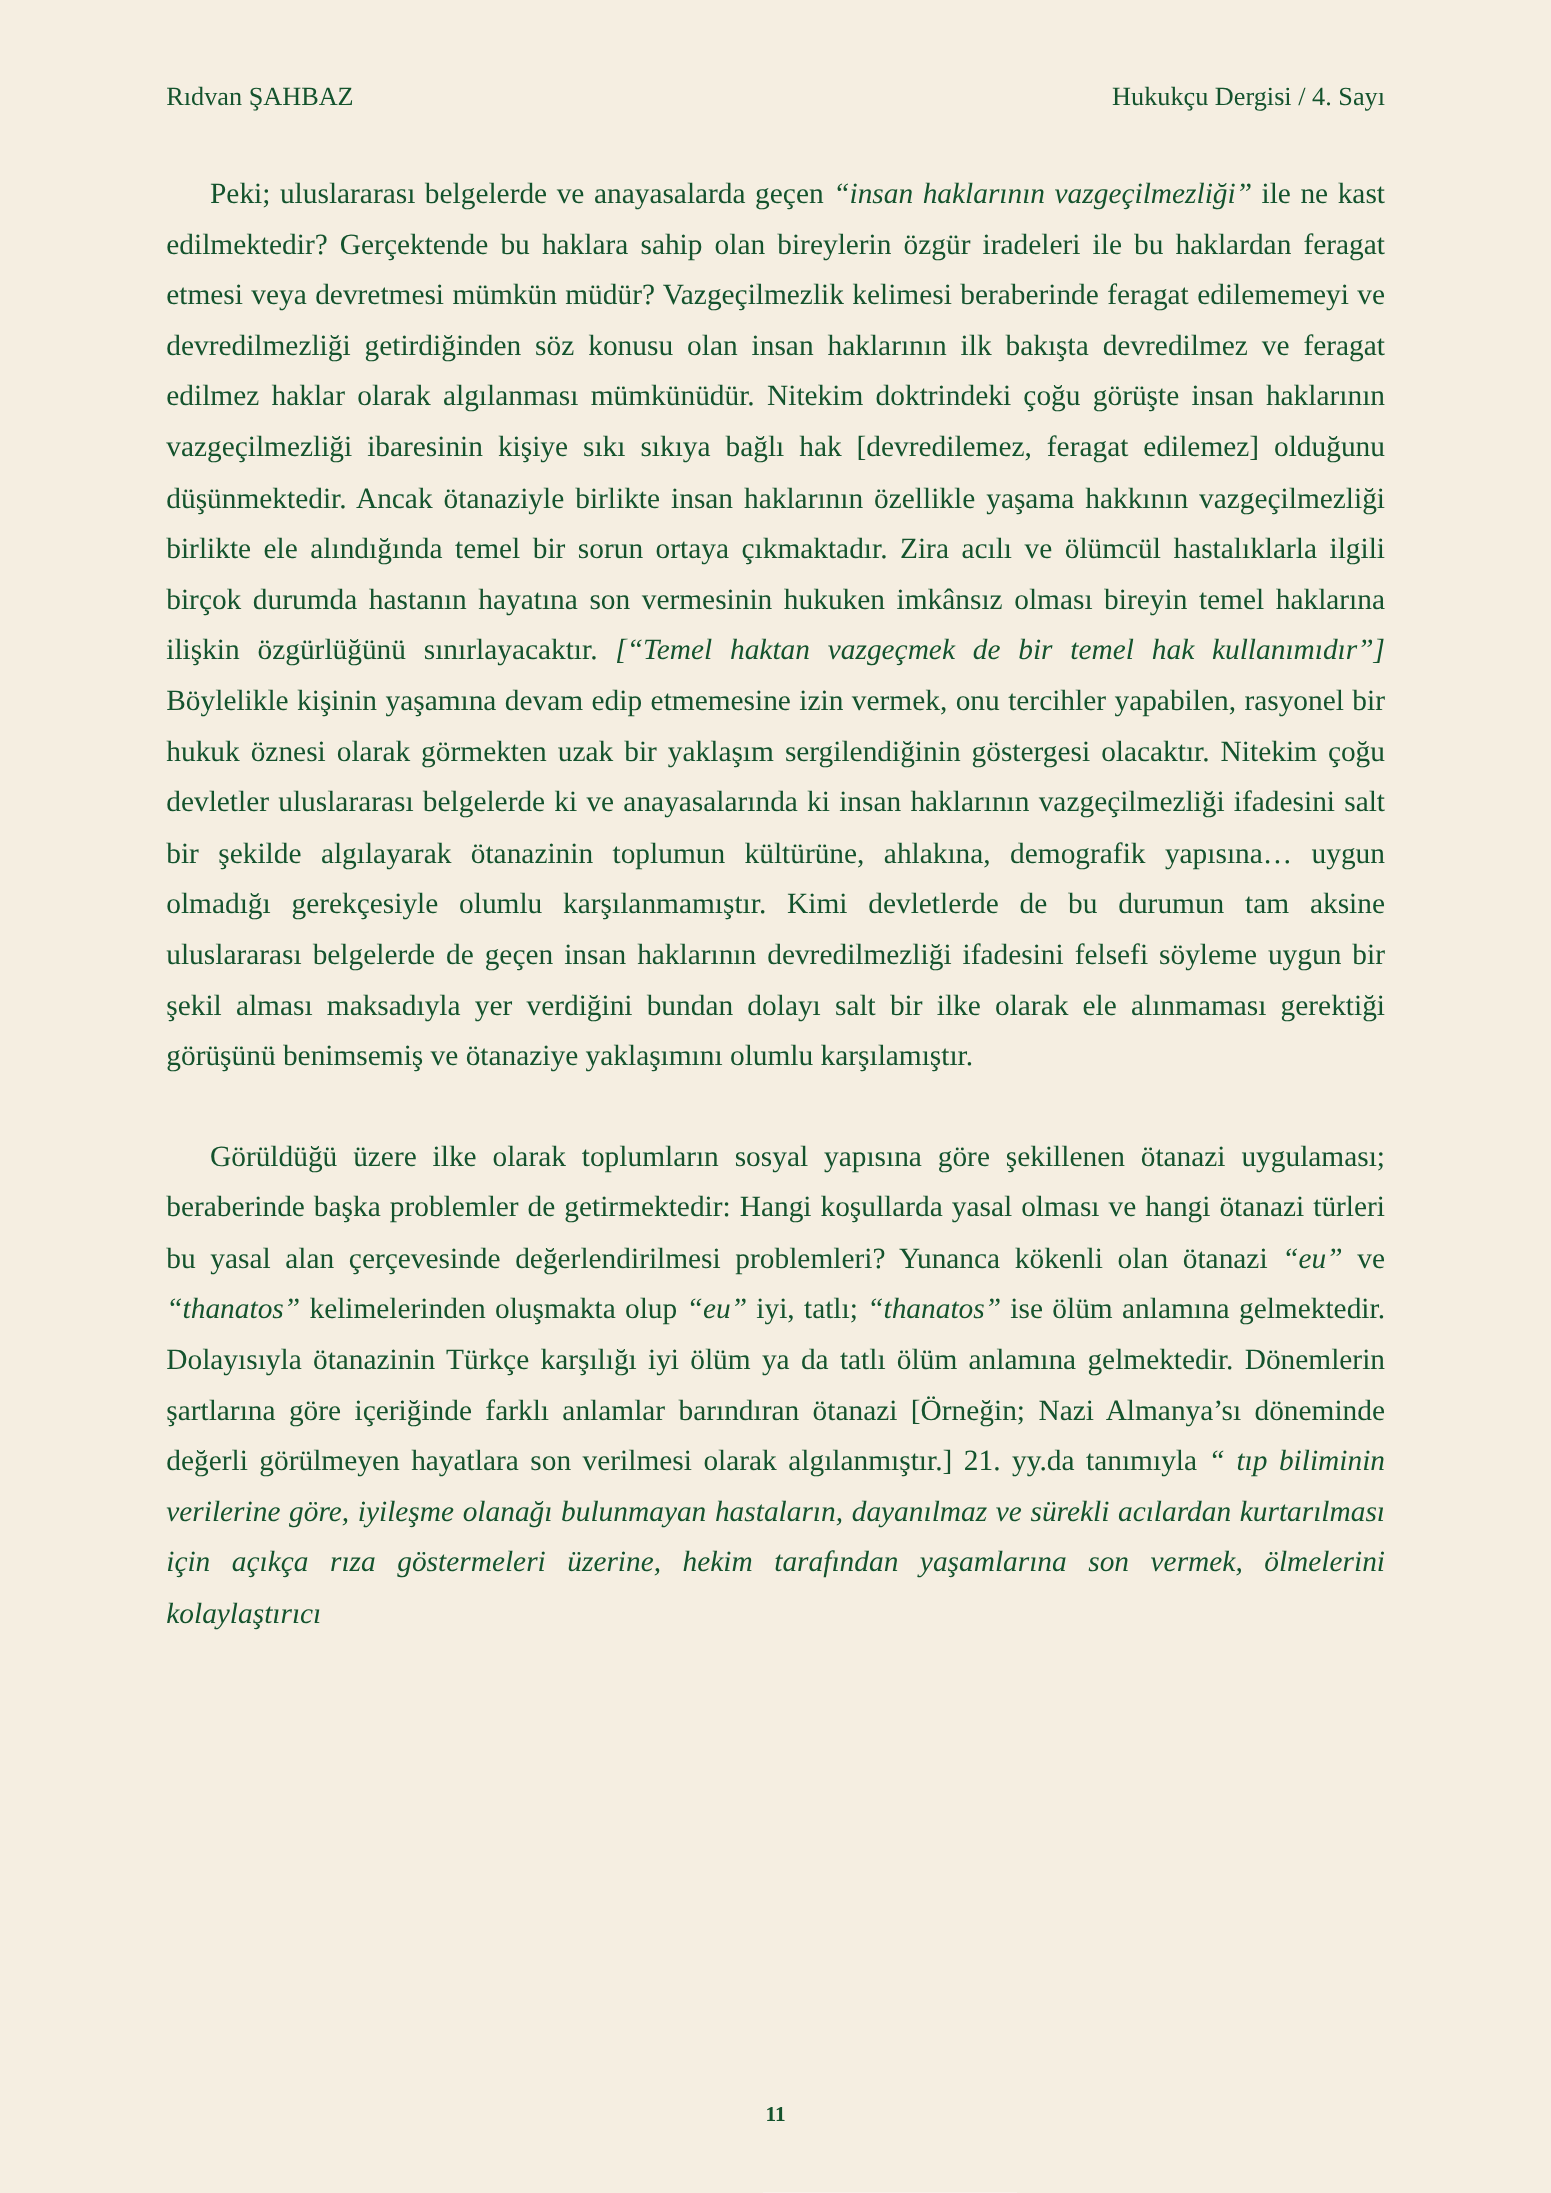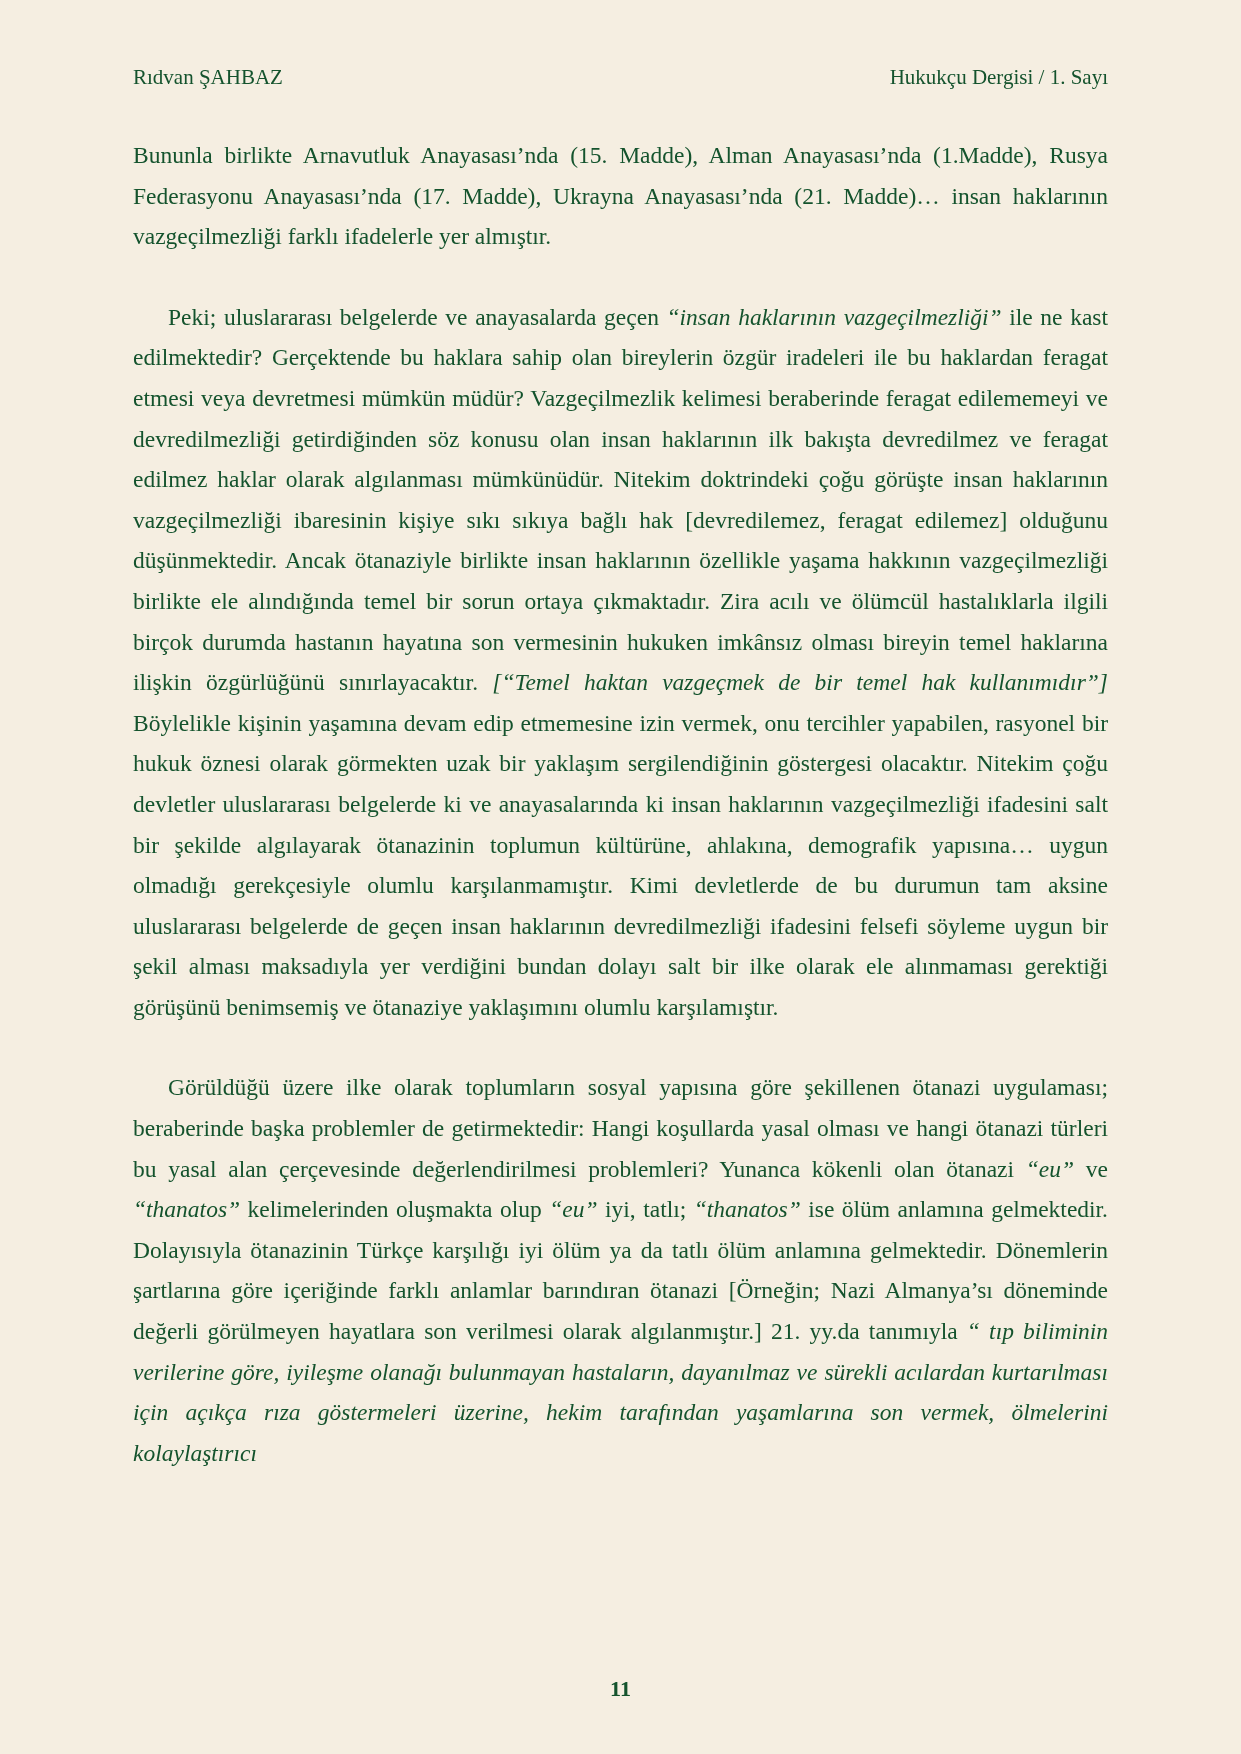--- a/index.html
+++ b/index.html
@@ -36,38 +36,37 @@
   .body-text p + p { margin-top: 40px; }
   .indent { text-indent: 35px; }
   .it { font-style: italic; font-family: Liberation Serif, serif; }
   .page-number {
     position: absolute;
     left: 0;
     right: 0;
     bottom: 52px;
     text-align: center;
     font-weight: bold;
-    font-size: 22px;
+    font-size: 17px;
     font-family: "Liberation Serif", "DejaVu Serif", serif;
   }
 </style>
 </head>
 <body>
 
 <div class="sheet">
   <div class="content">
 
     <div class="page-header">
       <span>Rıdvan ŞAHBAZ</span>
-      <span>Hukukçu Dergisi / 1. Sayı</span>
+      <span>Hukukçu Dergisi / 4. Sayı</span>
     </div>
 
     <div class="body-text">
 
-      <p><span>Bununla birlikte Arnavutluk Anayasası’nda (15. Madde), Alman Anayasası’nda (1.Madde), Rusya Federasyonu Anayasası’nda (17. Madde), Ukrayna Anayasası’nda (21. Madde)… insan haklarının vazgeçilmezliği farklı ifadelerle yer almıştır.</span></p>
 
       <p class="indent"><span>Peki; uluslararası belgelerde ve anayasalarda geçen </span><span class="it">“insan haklarının vazgeçilmezliği”</span><span> ile ne kast edilmektedir? Gerçektende bu haklara sahip olan bireylerin özgür iradeleri ile bu haklardan feragat etmesi veya devretmesi mümkün müdür? Vazgeçilmezlik kelimesi beraberinde feragat edilememeyi ve devredilmezliği getirdiğinden söz konusu olan insan haklarının ilk bakışta devredilmez ve feragat edilmez haklar olarak algılanması mümkünüdür. Nitekim doktrindeki çoğu görüşte insan haklarının vazgeçilmezliği ibaresinin kişiye sıkı sıkıya bağlı hak [devredilemez, feragat edilemez]  olduğunu düşünmektedir. Ancak ötanaziyle birlikte insan haklarının özellikle yaşama hakkının vazgeçilmezliği birlikte ele alındığında temel bir sorun ortaya çıkmaktadır. Zira acılı ve ölümcül hastalıklarla ilgili birçok durumda hastanın hayatına son vermesinin hukuken imkânsız olması bireyin temel haklarına ilişkin özgürlüğünü sınırlayacaktır. </span><span class="it">[“Temel haktan vazgeçmek de bir temel hak kullanımıdır”]</span><span> Böylelikle kişinin yaşamına devam edip etmemesine izin vermek, onu tercihler yapabilen, rasyonel bir hukuk öznesi olarak görmekten uzak bir yaklaşım sergilendiğinin göstergesi olacaktır. Nitekim çoğu devletler uluslararası belgelerde ki ve anayasalarında ki insan haklarının vazgeçilmezliği ifadesini salt bir şekilde algılayarak ötanazinin toplumun kültürüne, ahlakına, demografik yapısına… uygun olmadığı gerekçesiyle olumlu karşılanmamıştır. Kimi devletlerde de bu durumun tam aksine uluslararası belgelerde de geçen insan haklarının devredilmezliği ifadesini felsefi söyleme uygun bir şekil alması maksadıyla yer verdiğini bundan dolayı salt bir ilke olarak ele alınmaması gerektiği görüşünü benimsemiş ve ötanaziye yaklaşımını olumlu karşılamıştır.</span></p>
 
       <p class="indent"><span>Görüldüğü üzere ilke olarak toplumların sosyal yapısına göre şekillenen ötanazi uygulaması; beraberinde başka problemler de getirmektedir: Hangi koşullarda yasal olması ve hangi ötanazi türleri bu yasal alan çerçevesinde değerlendirilmesi problemleri? Yunanca kökenli olan ötanazi  </span><span class="it">“eu”</span><span> ve </span><span class="it">“thanatos”</span><span> kelimelerinden oluşmakta olup </span><span class="it">“eu”</span><span> iyi, tatlı; </span><span class="it">“thanatos”</span><span> ise ölüm anlamına gelmektedir. Dolayısıyla ötanazinin Türkçe karşılığı iyi ölüm ya da tatlı ölüm anlamına gelmektedir. Dönemlerin şartlarına göre içeriğinde farklı anlamlar barındıran ötanazi  [Örneğin; Nazi Almanya’sı döneminde değerli görülmeyen hayatlara son verilmesi olarak algılanmıştır.]  21. yy.da tanımıyla </span><span class="it">“ tıp biliminin verilerine göre, iyileşme olanağı bulunmayan hastaların, dayanılmaz ve sürekli acılardan kurtarılması için açıkça rıza göstermeleri üzerine, hekim tarafından yaşamlarına son vermek, ölmelerini kolaylaştırıcı</span></p>
 
     </div>
   </div>
 
   <div class="page-number">11</div>
 </div>

